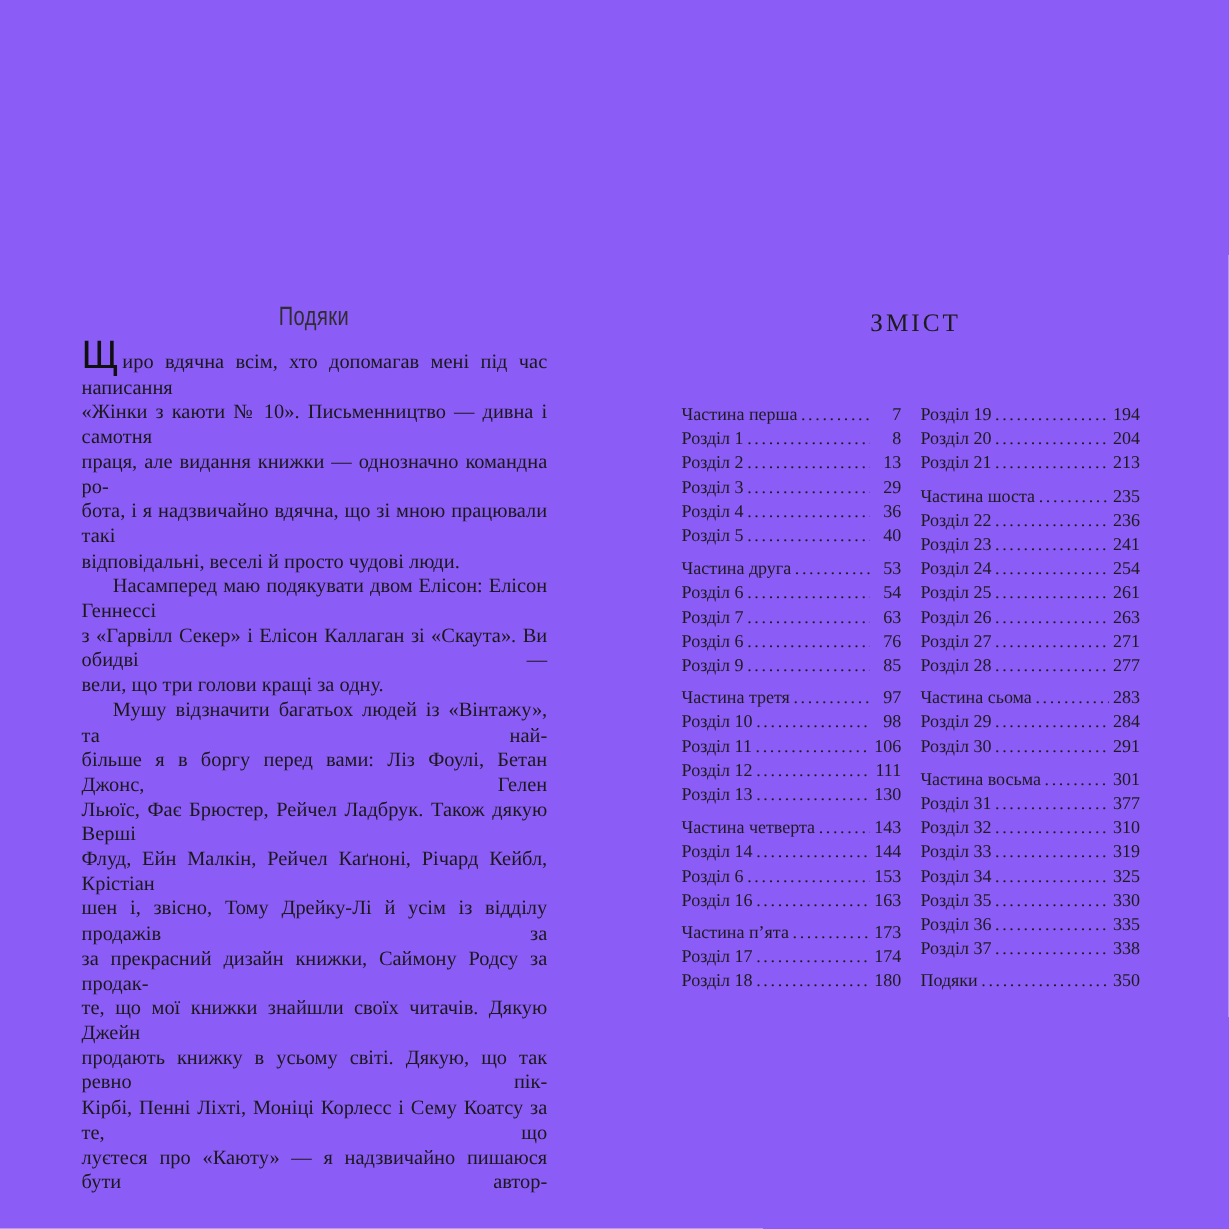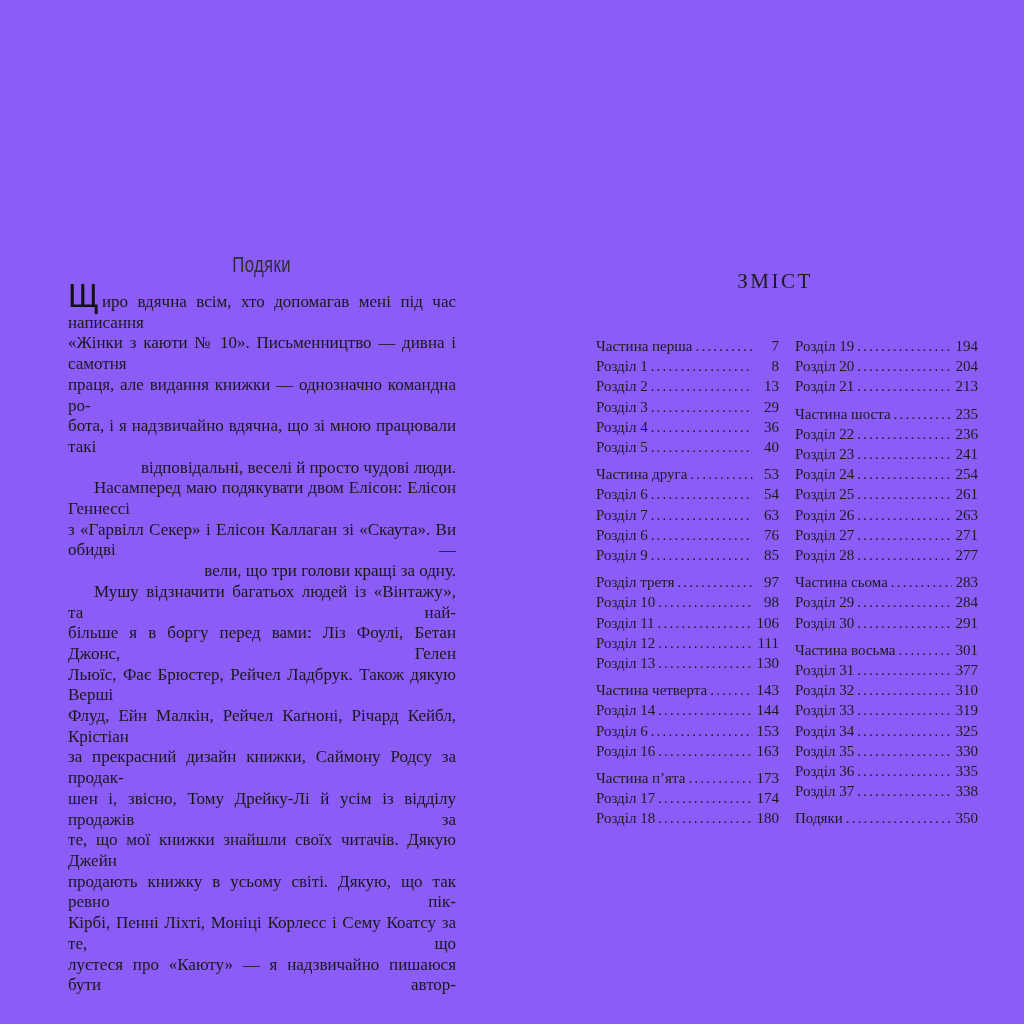--- a/index.html
+++ b/index.html
@@ -4,30 +4,30 @@
 <style>
   html,body{margin:0;padding:0;background:#ffffff;}
   .canvas{position:relative;width:1024px;height:1024px;background:#8b5cf6;overflow:hidden;
           font-family:"Liberation Serif",serif;}
   
   .ack-heading{position:absolute;left:68px;top:251px;width:388px;text-align:center;margin:0;font-weight:400;}
   .ack-heading .condensed{display:inline-block;transform:scaleX(0.76);transform-origin:center;
           font-family:"Liberation Sans",sans-serif;font-size:22px;color:#2e2e2e;letter-spacing:0.5px;}
   .ack-body{position:absolute;left:68px;top:292px;width:388px;}
   .body-line{font-family:"Liberation Serif",serif;font-size:17px;line-height:20.7px;color:#191919;
-          white-space:normal;text-align:right;}
+          white-space:normal;}
   .body-line.just{text-align:justify;text-align-last:justify;}
   .body-line.indent{text-indent:26px;}
   .dropcap{font-family:"Liberation Sans",sans-serif;font-size:33px;line-height:0;
           padding-right:3px;color:#101010;}
   
-  .toc-heading{position:absolute;left:568px;top:253px;width:382px;margin:16px;text-align:center;
+  .toc-heading{position:absolute;left:568px;top:253px;width:382px;margin:4px;text-align:center;
           font-family:"Liberation Serif",serif;font-size:21px;font-weight:400;
           letter-spacing:2.5px;color:#1c1c1c;}
-  .toc-columns{position:absolute;left:568px;top:336px;width:382px;display:flex;gap:16px;margin-left:28px;}
+  .toc-columns{position:absolute;left:568px;top:336px;width:382px;display:flex;gap:16px;}
   .toc-col{flex:1;min-width:0;}
   .toc-group + .toc-group{margin-top:7px;}
   .toc-row{display:flex;align-items:baseline;font-family:"Liberation Serif",serif;
           font-size:15px;line-height:20.2px;color:#1c1c1c;}
   .toc-label{white-space:nowrap;}
   .toc-dots{flex:1;overflow:hidden;white-space:nowrap;margin:0 3px;}
   .toc-dots::after{content:"......................................................................";
           letter-spacing:2.2px;}
   .toc-page{text-align:right;min-width:23px;white-space:nowrap;}
 </style>
@@ -44,22 +44,22 @@
         <div class="body-line just">праця, але видання книжки — однозначно командна ро-</div>
         <div class="body-line just">бота, і я надзвичайно вдячна, що зі мною працювали такі</div>
         <div class="body-line">відповідальні, веселі й просто чудові люди.</div>
         <div class="body-line just indent">Насамперед маю подякувати двом Елісон: Елісон Геннессі</div>
         <div class="body-line just">з «Гарвілл Секер» і Елісон Каллаган зі «Скаута». Ви обидві —</div>
         <div class="body-line">вели, що три голови кращі за одну.</div>
         <div class="body-line just indent">Мушу відзначити багатьох людей із «Вінтажу», та най-</div>
         <div class="body-line just">більше я в боргу перед вами: Ліз Фоулі, Бетан Джонс, Гелен</div>
         <div class="body-line just">Льюїс, Фає Брюстер, Рейчел Ладбрук. Також дякую Верші</div>
         <div class="body-line just">Флуд, Ейн Малкін, Рейчел Каґноні, Річард Кейбл, Крістіан</div>
+        <div class="body-line just">шен і, звісно, Тому Дрейку-Лі й усім із відділу продажів за</div>
         <div class="body-line just">за прекрасний дизайн книжки, Саймону Родсу за продак-</div>
-        <div class="body-line just">шен і, звісно, Тому Дрейку-Лі й усім із відділу продажів за</div>
         <div class="body-line just">те, що мої книжки знайшли своїх читачів. Дякую Джейн</div>
         <div class="body-line just">продають книжку в усьому світі. Дякую, що так ревно пік-</div>
         <div class="body-line just">Кірбі, Пенні Ліхті, Моніці Корлесс і Сему Коатсу за те, що</div>
         <div class="body-line just">луєтеся про «Каюту» — я надзвичайно пишаюся бути автор-</div>
       </div>
   </section>
 
   <section>
     <h2 class="toc-heading">ЗМІСТ</h2>
     <div class="toc-columns" id="toc-columns">
@@ -118,21 +118,21 @@
               <span class="toc-page">76</span>
             </div>
             <div class="toc-row">
               <span class="toc-label">Розділ 9</span>
               <span class="toc-dots"></span>
               <span class="toc-page">85</span>
             </div>
           </div>
           <div class="toc-group">
             <div class="toc-row">
-              <span class="toc-label">Розділ третя</span>
+              <span class="toc-label">Частина третя</span>
               <span class="toc-dots"></span>
               <span class="toc-page">97</span>
             </div>
             <div class="toc-row">
               <span class="toc-label">Розділ 10</span>
               <span class="toc-dots"></span>
               <span class="toc-page">98</span>
             </div>
             <div class="toc-row">
               <span class="toc-label">Розділ 11</span>

